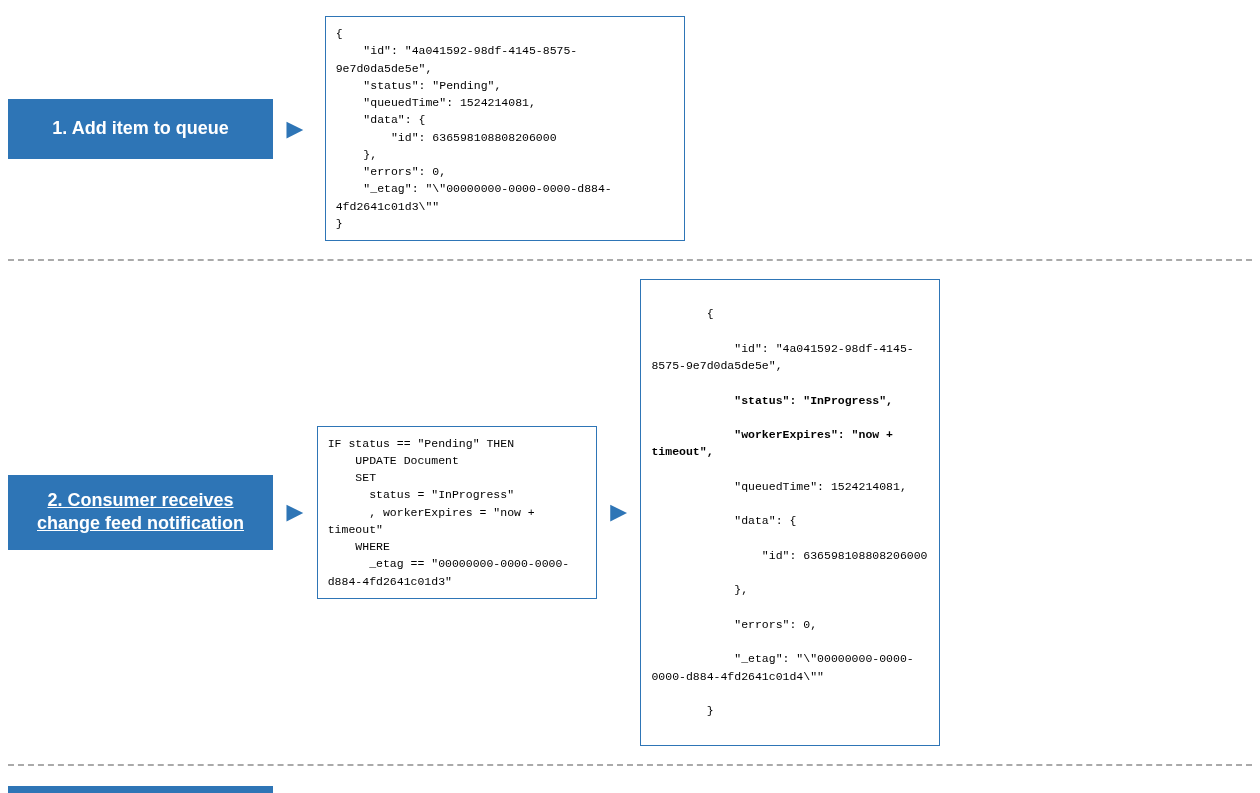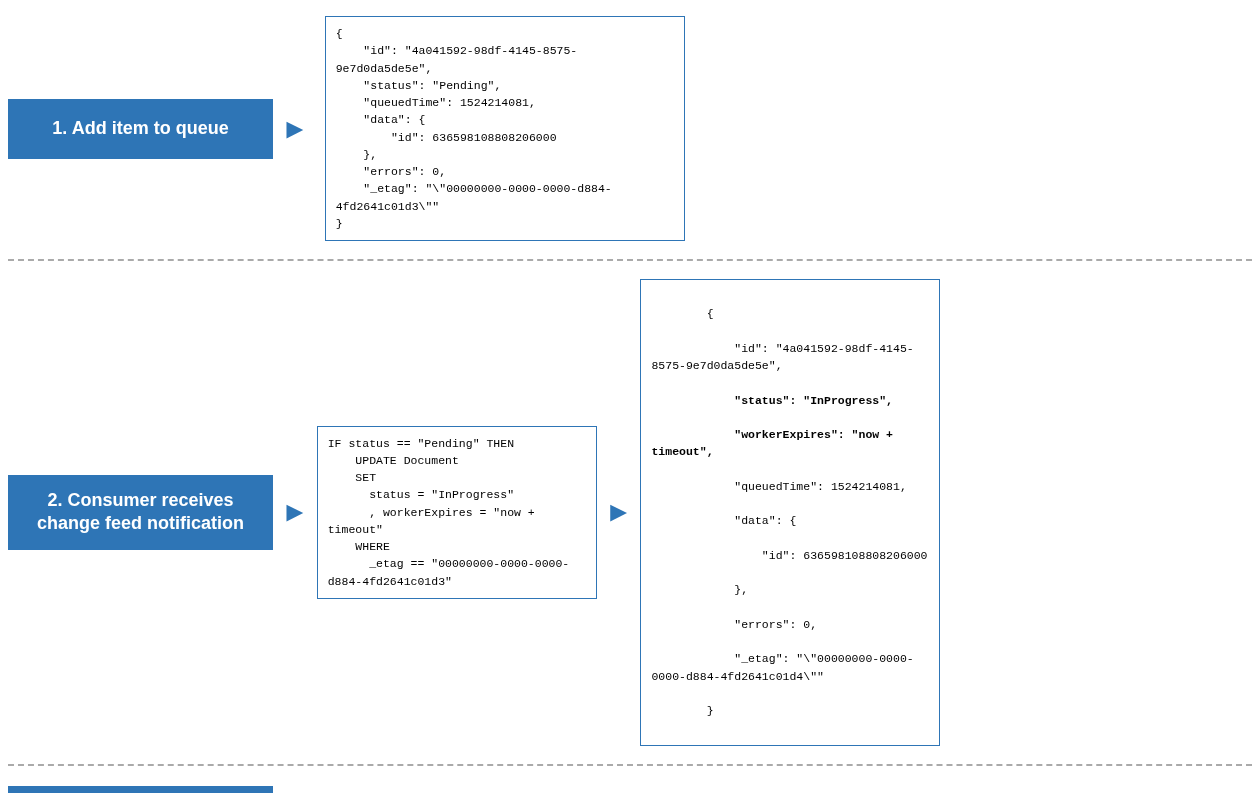--- a/index.html
+++ b/index.html
@@ -126,21 +126,21 @@
     },
     "errors": 0,
     "_etag": "\"00000000-0000-0000-d884-4fd2641c01d3\""
 }</div>
     </div>
   </div>
 
   <div class="section">
     <div class="row">
       <div class="step-box">
-        <span style="white-space:pre-line;">2. Consumer receives
+        <span style="white-space:pre-line;text-decoration:underline;">2. Consumer receives
 change feed notification</span>
       </div>
       <div class="arrow">►</div>
       <div class="code-box">IF status == "Pending" THEN
     UPDATE Document
     SET
       status = "InProgress"
       , workerExpires = "now + timeout"
     WHERE
       _etag == "00000000-0000-0000-d884-4fd2641c01d3"</div>

